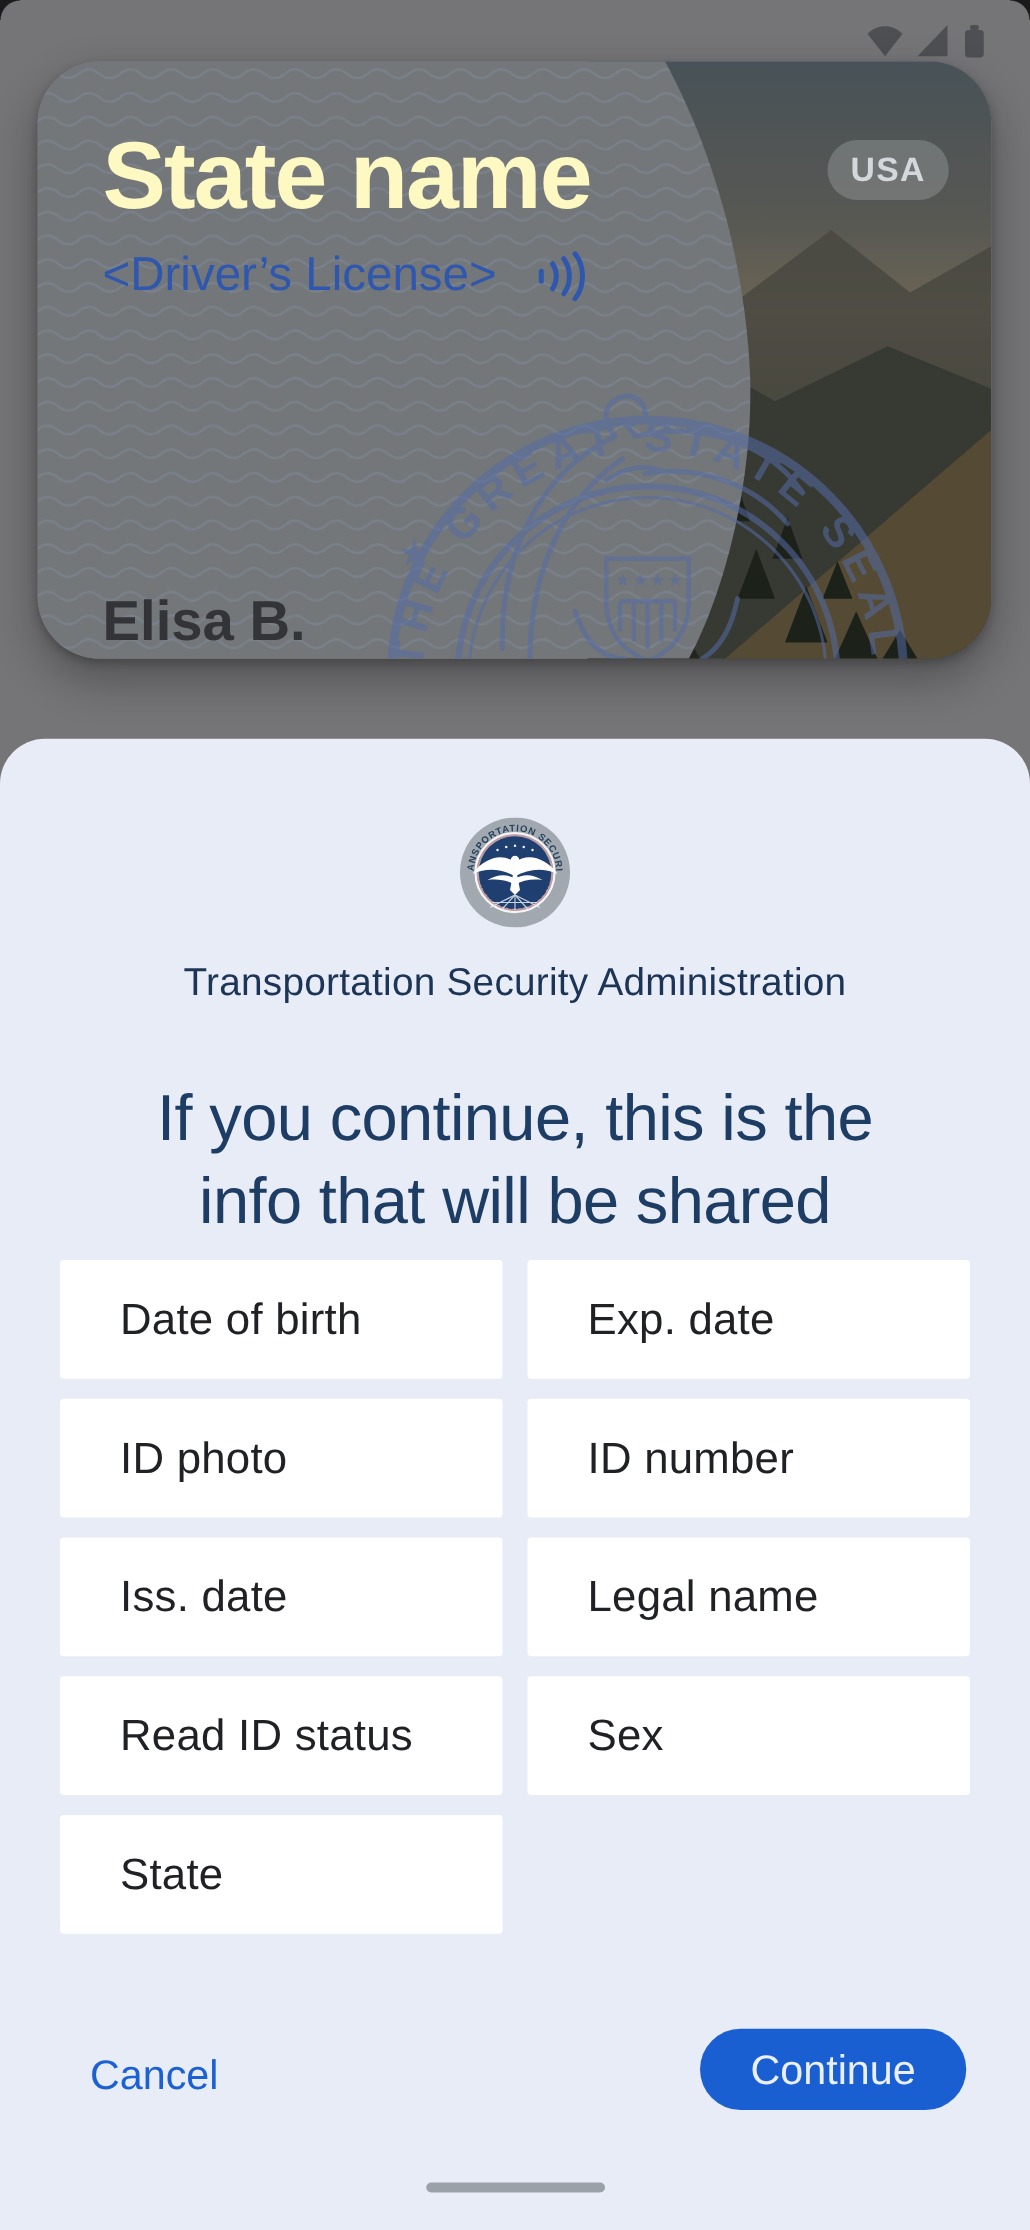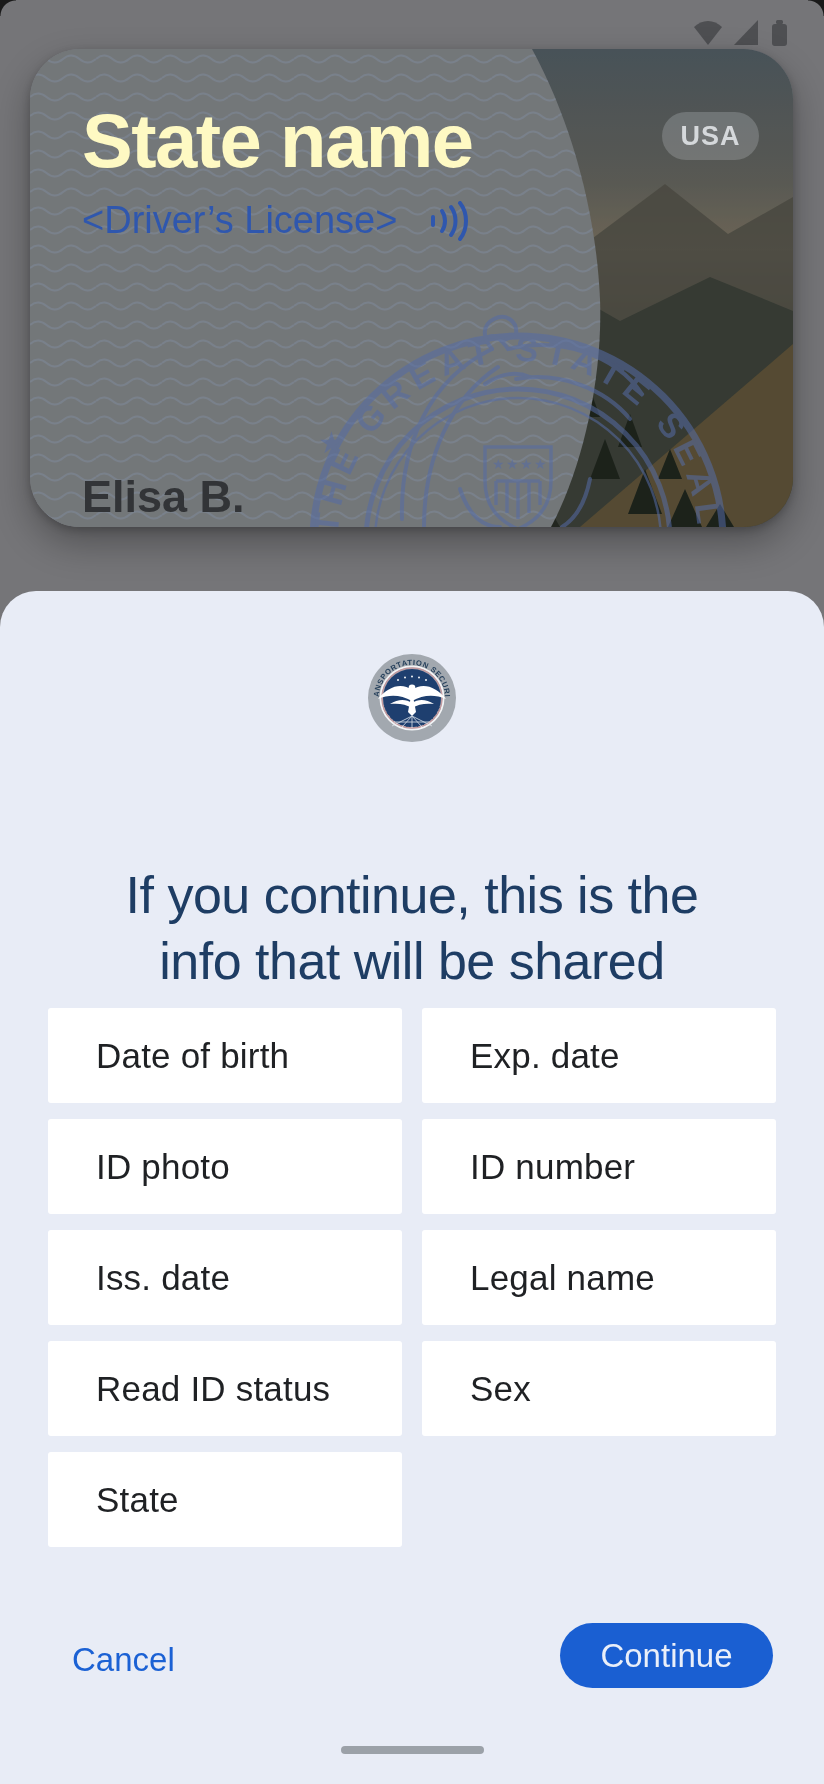--- a/index.html
+++ b/index.html
@@ -226,20 +226,21 @@
     </g>
     <g fill="#FFFFFF" opacity="0.95">
       <circle cx="30" cy="26" r="1"></circle>
         <circle cx="37" cy="23.5" r="1"></circle>
         <circle cx="44" cy="22.5" r="1"></circle>
         <circle cx="51" cy="23.5" r="1"></circle>
         <circle cx="58" cy="26" r="1"></circle>
     </g>
   </svg>
 
+  <div class="org-name">Transportation Security Administration</div>
 
   <div class="heading">
     <div>If you continue, this is the</div>
     <div>info that will be shared</div>
   </div>
 
   <div class="chips">
     <div class="chip">Date of birth</div>
     <div class="chip">Exp. date</div>
     <div class="chip">ID photo</div>

